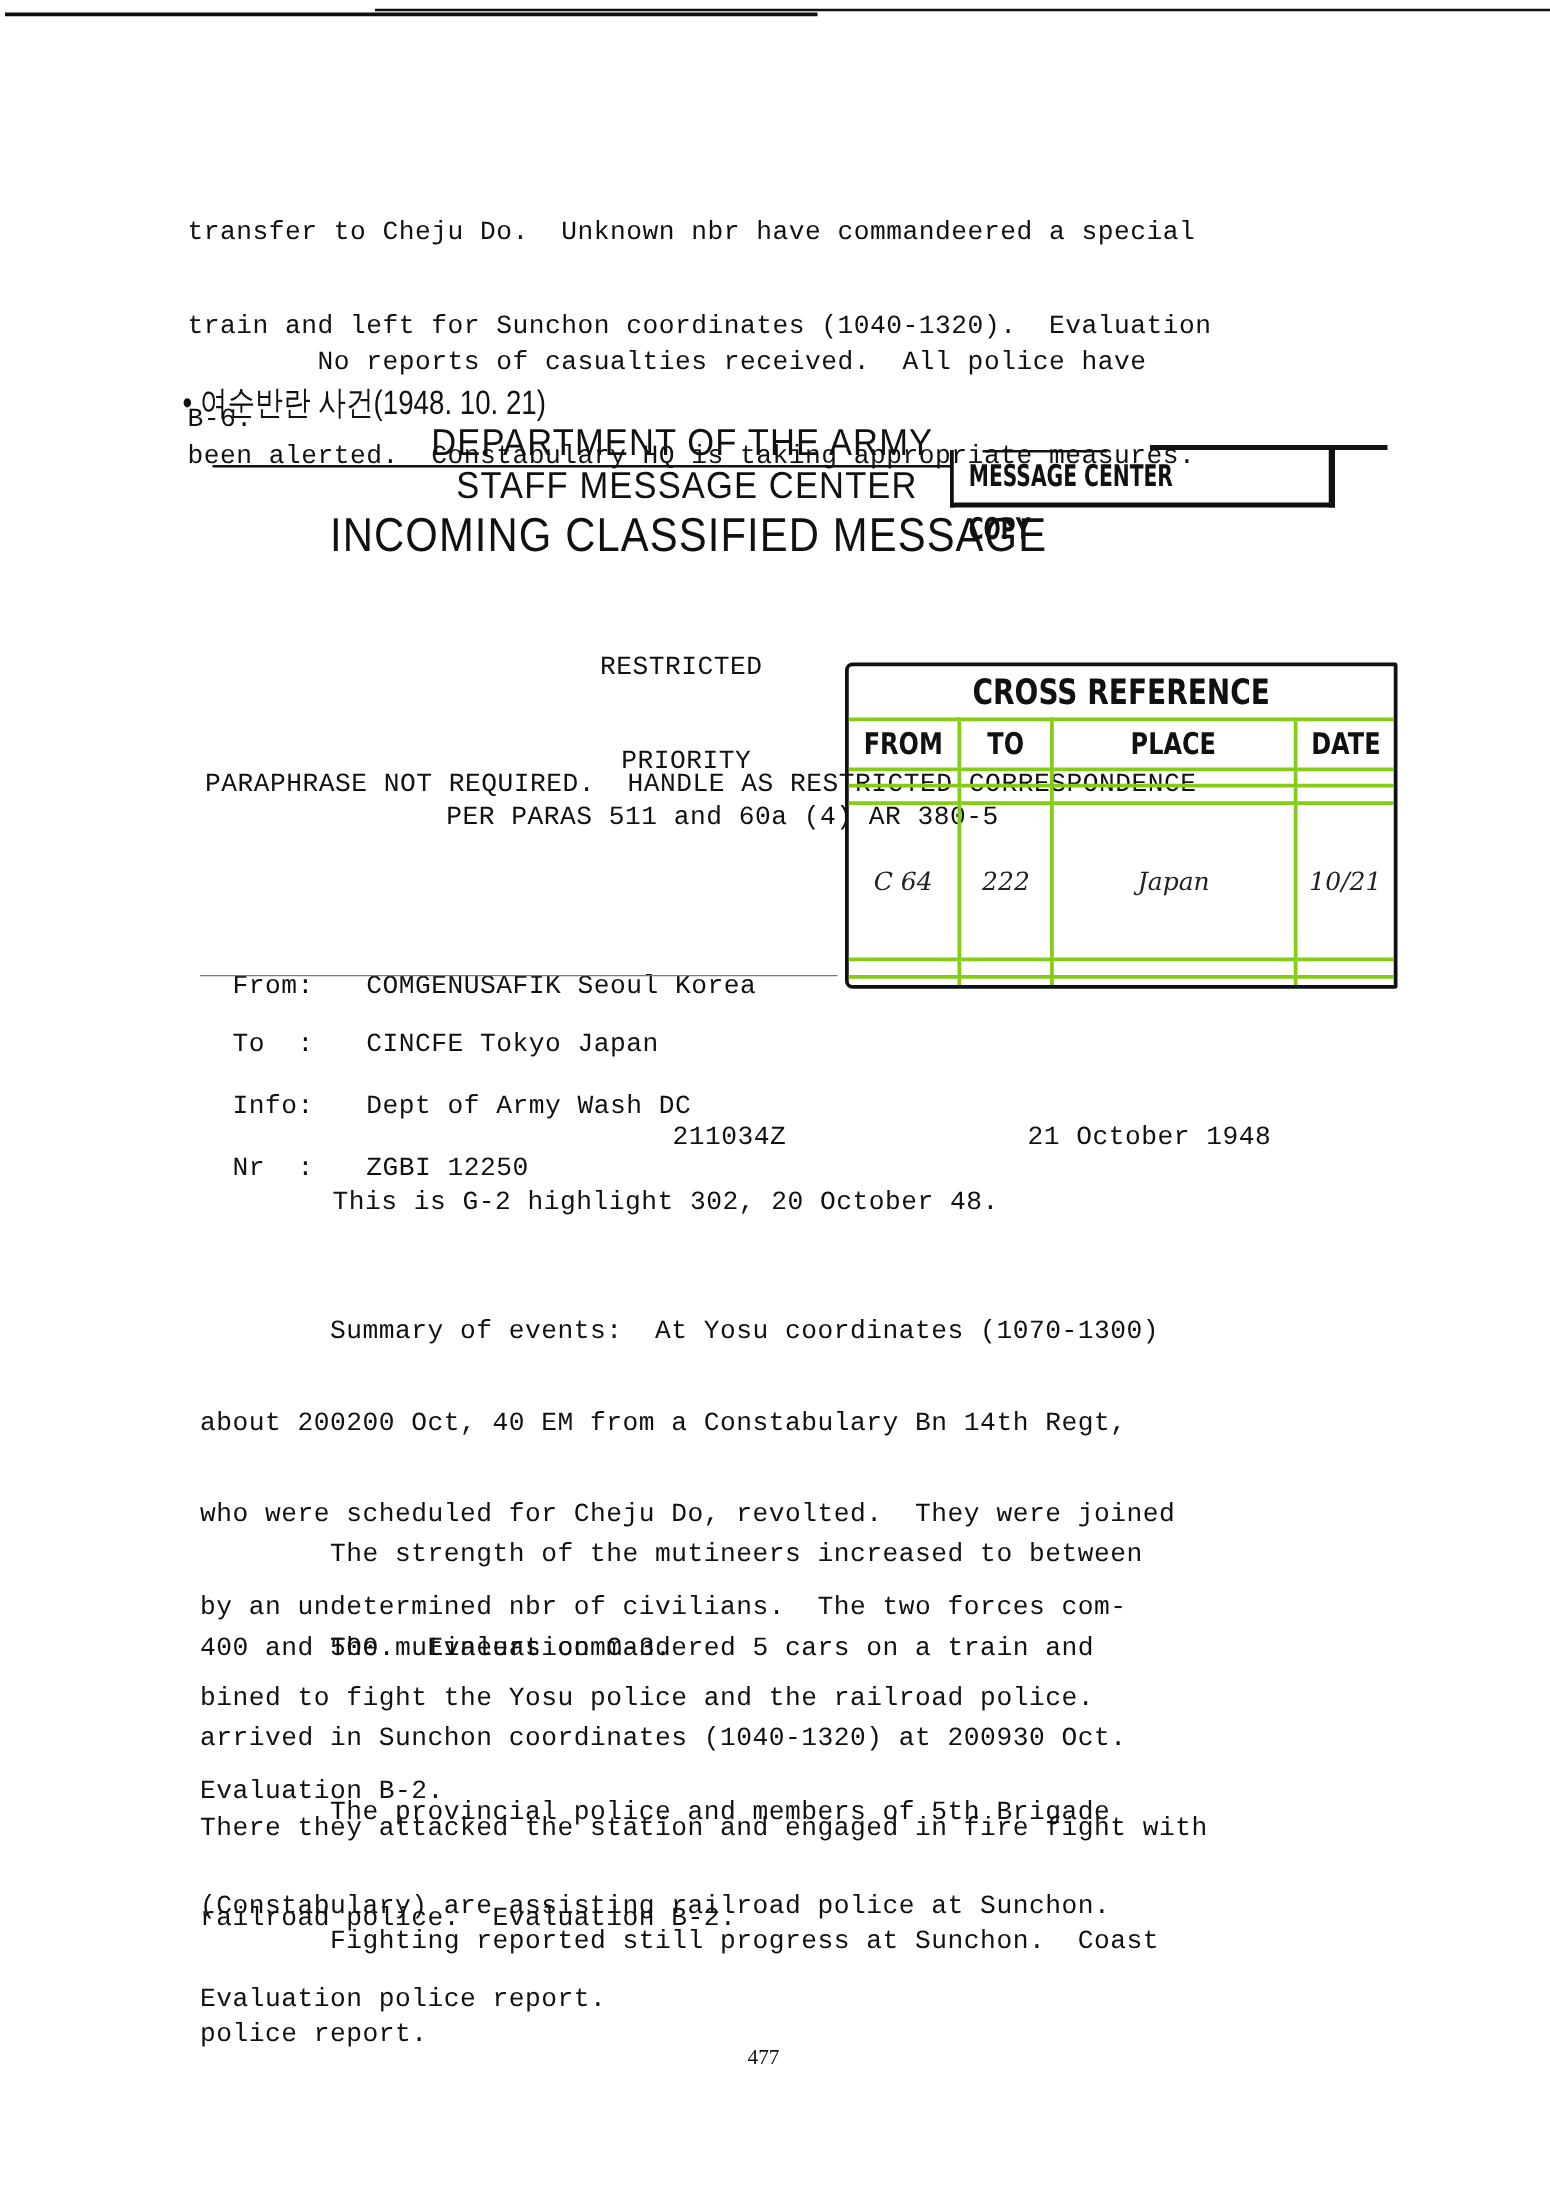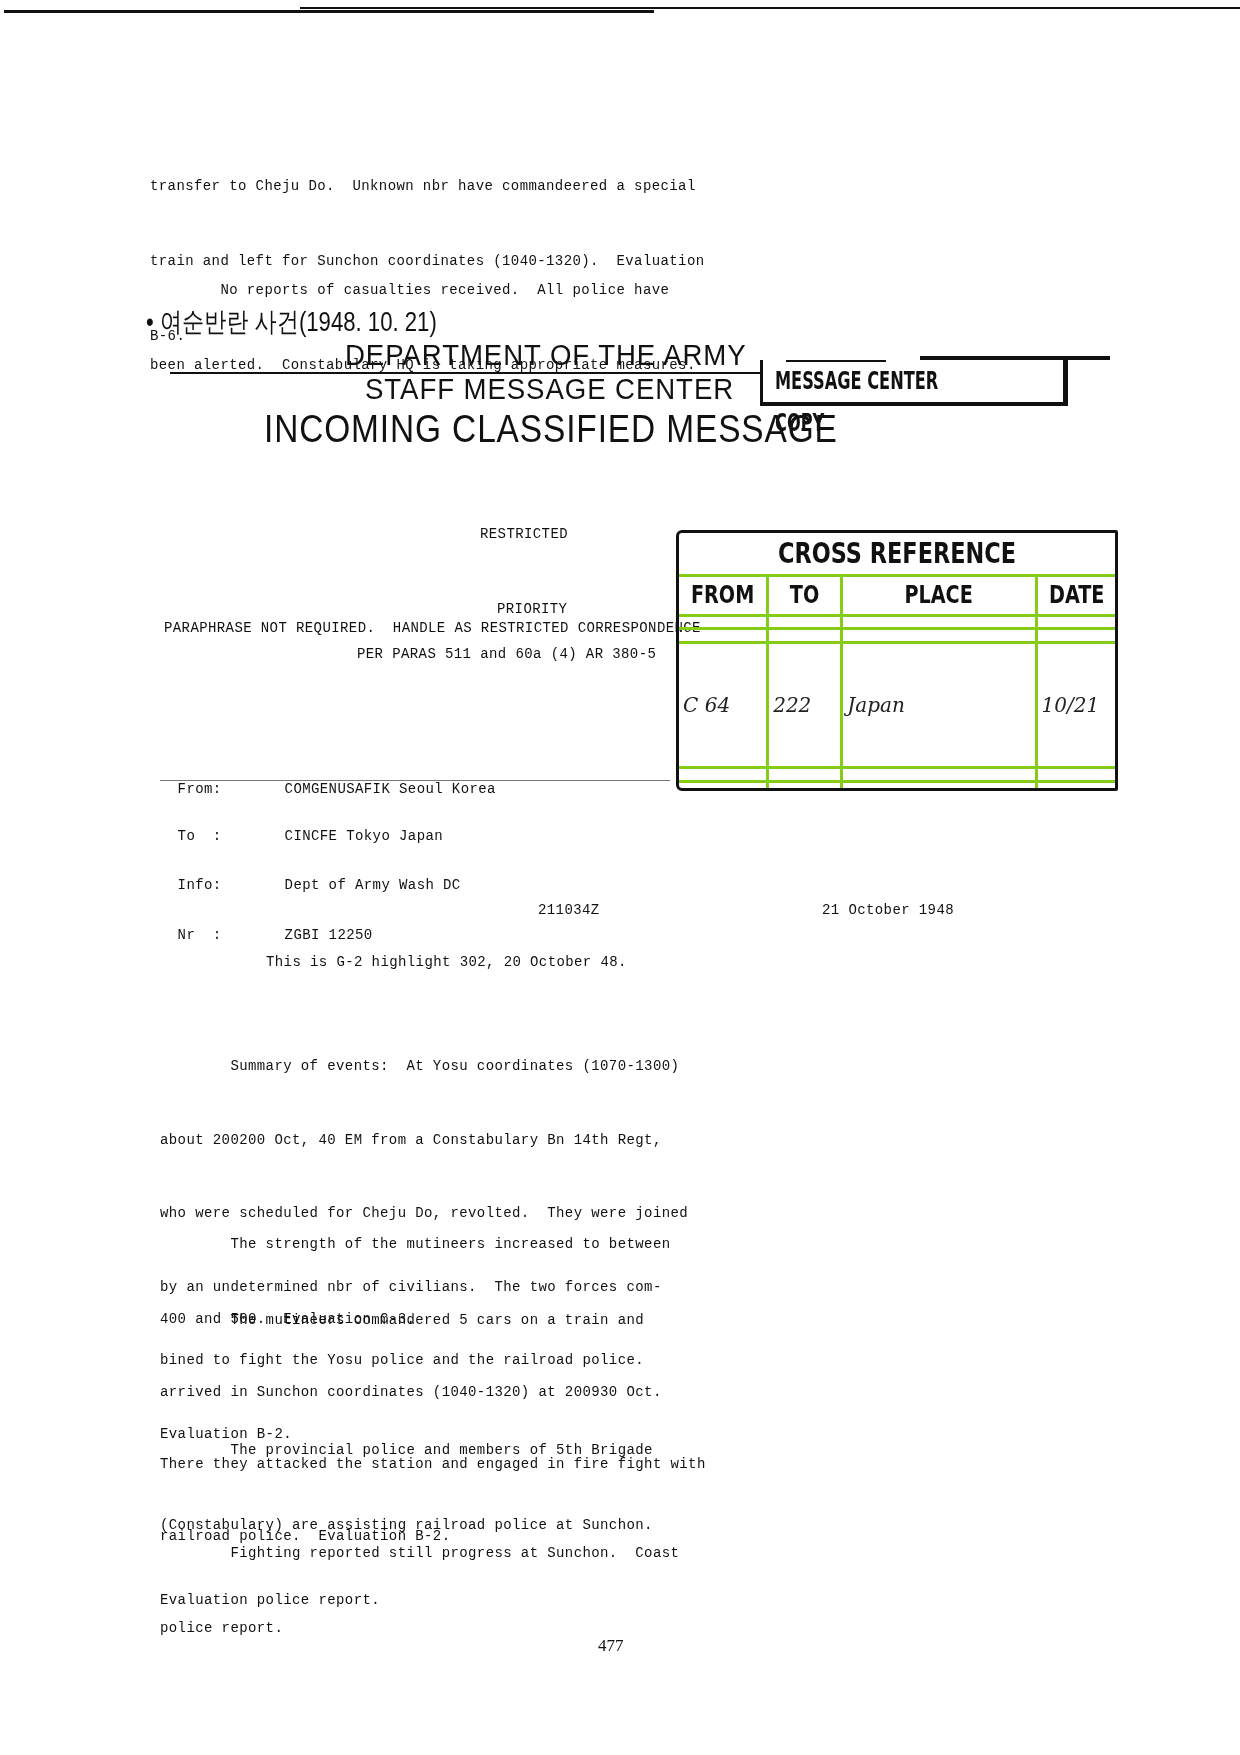--- a/index.html
+++ b/index.html
@@ -1,29 +1,29 @@
 <!DOCTYPE html>
 <html><head>
 <meta charset="utf-8">
 <style>
   html, body { margin:0; padding:0; background:#fff; }
   body { width:1240px; height:1755px; position:relative; overflow:hidden; color:#111;
          font-family:"Liberation Mono","DejaVu Sans Mono",monospace; }
   .abs { position:absolute; white-space:pre; }
-  .tw { font-family:"Liberation Mono","DejaVu Sans Mono",monospace; font-size:14px; line-height:25px; letter-spacing:0.4px; }
+  .tw { font-family:"Liberation Mono","DejaVu Sans Mono",monospace; font-size:21px; line-height:25px; letter-spacing:0.4px; }
   .sans { font-family:"Liberation Sans","DejaVu Sans",sans-serif; }
   .serif { font-family:"Liberation Serif","DejaVu Serif",serif; }
   .rule { position:absolute; background:#111; }
   .stamp { position:absolute; border:3px solid #111; font-family:"DejaVu Sans","Liberation Sans",sans-serif;
            font-weight:bold; font-stretch:condensed; }
   .xref { position:absolute; left:676px; top:530px; width:436px; height:255px; border:3px solid #111; border-radius:6px 2px 2px 6px; }
   .xref table { border-collapse:collapse; width:100%; height:100%; }
   .xref td { border:3px solid #84cc16; padding:0 4px; font-size:20px; vertical-align:middle; }
   .xref .hd { font-family:"DejaVu Sans","Liberation Sans",sans-serif; font-weight:bold; font-size:24px; text-align:center; transform:scaleX(0.8); display:block; }
-  .hand { font-family:"DejaVu Serif","Liberation Serif",serif; font-style:italic; font-size:24px; color:#222; }
+  .hand { font-family:"DejaVu Serif","Liberation Serif",serif; font-style:italic; font-size:24px; color:#222;text-align:center; }
   .lbl { display:inline-block; width:107px; }
 </style>
 </head>
 <body>
 
 <div class="rule" style="left:4px;top:10px;width:650px;height:3px;"></div>
 <div class="rule" style="left:300px;top:7px;width:940px;height:2px;"></div>
 
 <div class="abs tw" style="left:150px;top:124px;">
   <div>transfer to Cheju Do.  Unknown nbr have commandeered a special</div>

